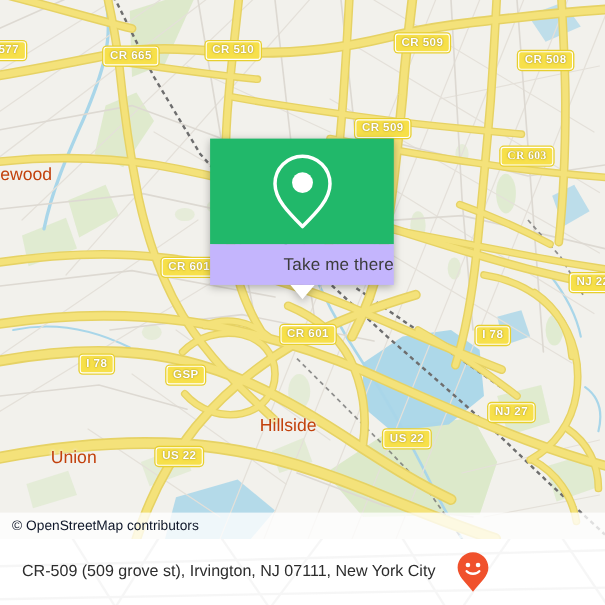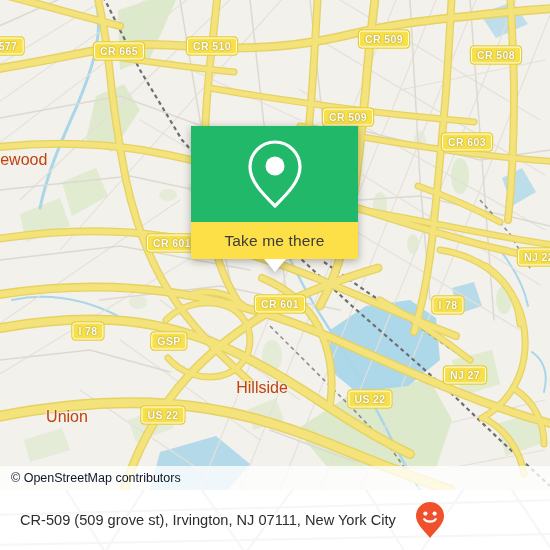--- a/index.html
+++ b/index.html
@@ -65,22 +65,22 @@
     z-index: 60;
     filter: drop-shadow(0 2px 4px rgba(0,0,0,.30));
   }
   #callout-head {
     width: 100%; height: 96px;
     background: #21b86a;
     display: flex; align-items: center; justify-content: center;
   }
   #callout-foot {
     width: 100%; height: 37px;
-    background: #fde047;
-    display: flex; align-items: center; justify-content: center;
+    background: #c4b5fd;
+    display: flex; align-items: center; justify-content: flex-end;
     position: relative;
   }
   #callout-label {
     color: #3b3b3b;
     font-size: 15.5px;
     letter-spacing: .15px;
   }
   #callout-tail {
     position: absolute;
     left: 50%; top: 100%;
@@ -319,21 +319,21 @@
       </g>
     </svg>
 
     <div id="shields">
         <div class="shield" style="left: 8px; top: 46px;">577</div>
         <div class="shield" style="left: 105px; top: 51px; margin-left: 14px;">CR 665</div>
         <div class="shield" style="left: 212px; top: 46px;">CR 510</div>
         <div class="shield" style="left: 384px; top: 39px;">CR 509</div>
         <div class="shield" style="left: 496px; top: 35px; margin-top: 20px;">CR 508</div>
         <div class="shield" style="left: 348px; top: 117px;">CR 509</div>
-        <div class="shield" style="left: 467px; top: 142px;">CR 603</div>
+        <div class="shield" style="left: 479px; top: 142px; font-family: Liberation Serif, serif;">CR 603</div>
         <div class="shield" style="left: 172px; top: 243px;">CR 601</div>
         <div class="shield" style="left: 280px; top: 304px;">CR 601</div>
         <div class="shield" style="left: 539px; top: 257px;">NJ 22</div>
         <div class="shield" style="left: 88px; top: 331px;">I 78</div>
         <div class="shield" style="left: 169px; top: 341px;">GSP</div>
         <div class="shield" style="left: 448px; top: 305px;">I 78</div>
         <div class="shield" style="left: 465px; top: 375px;">NJ 27</div>
         <div class="shield" style="left: 163px; top: 415px;">US 22</div>
         <div class="shield" style="left: 370px; top: 399px;">US 22</div>
       </div>

